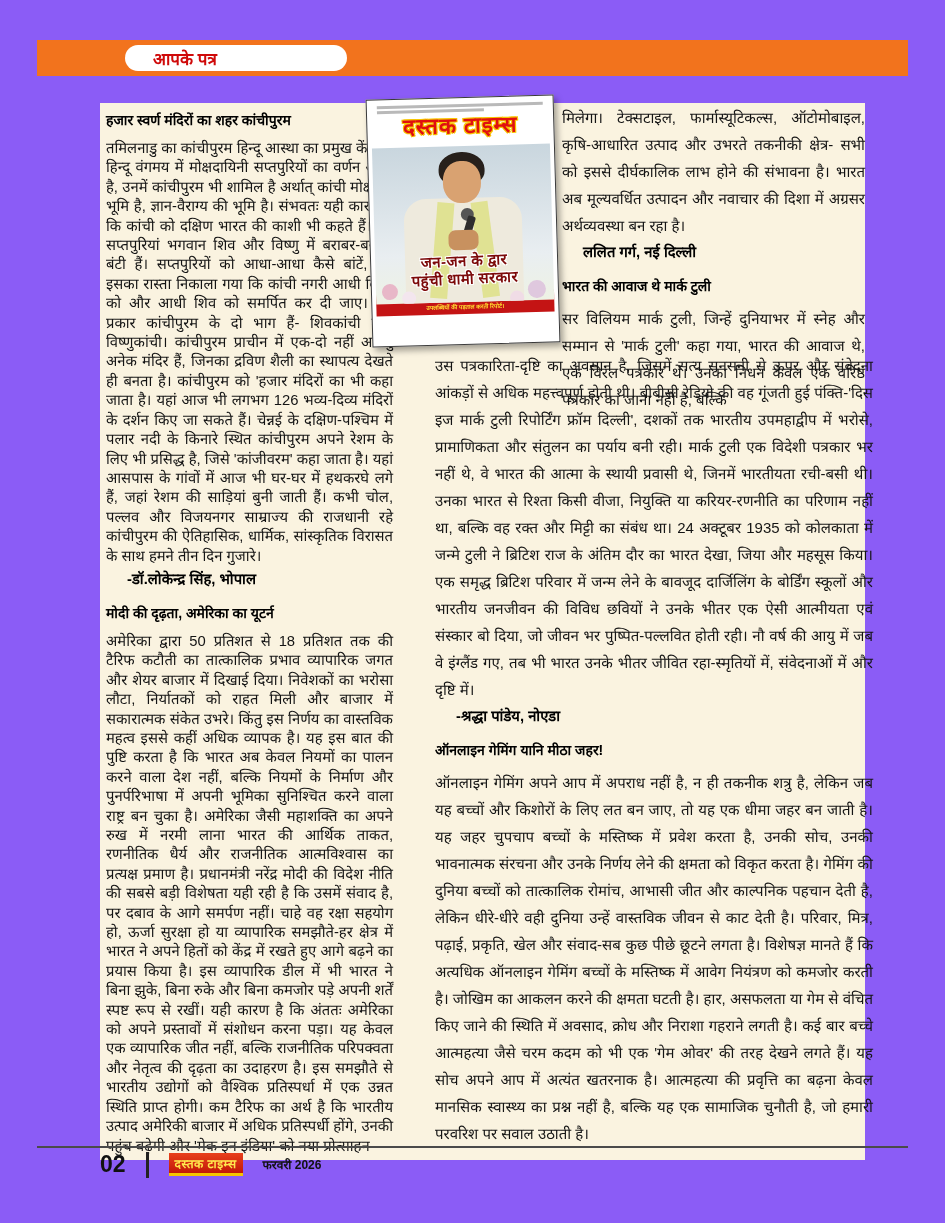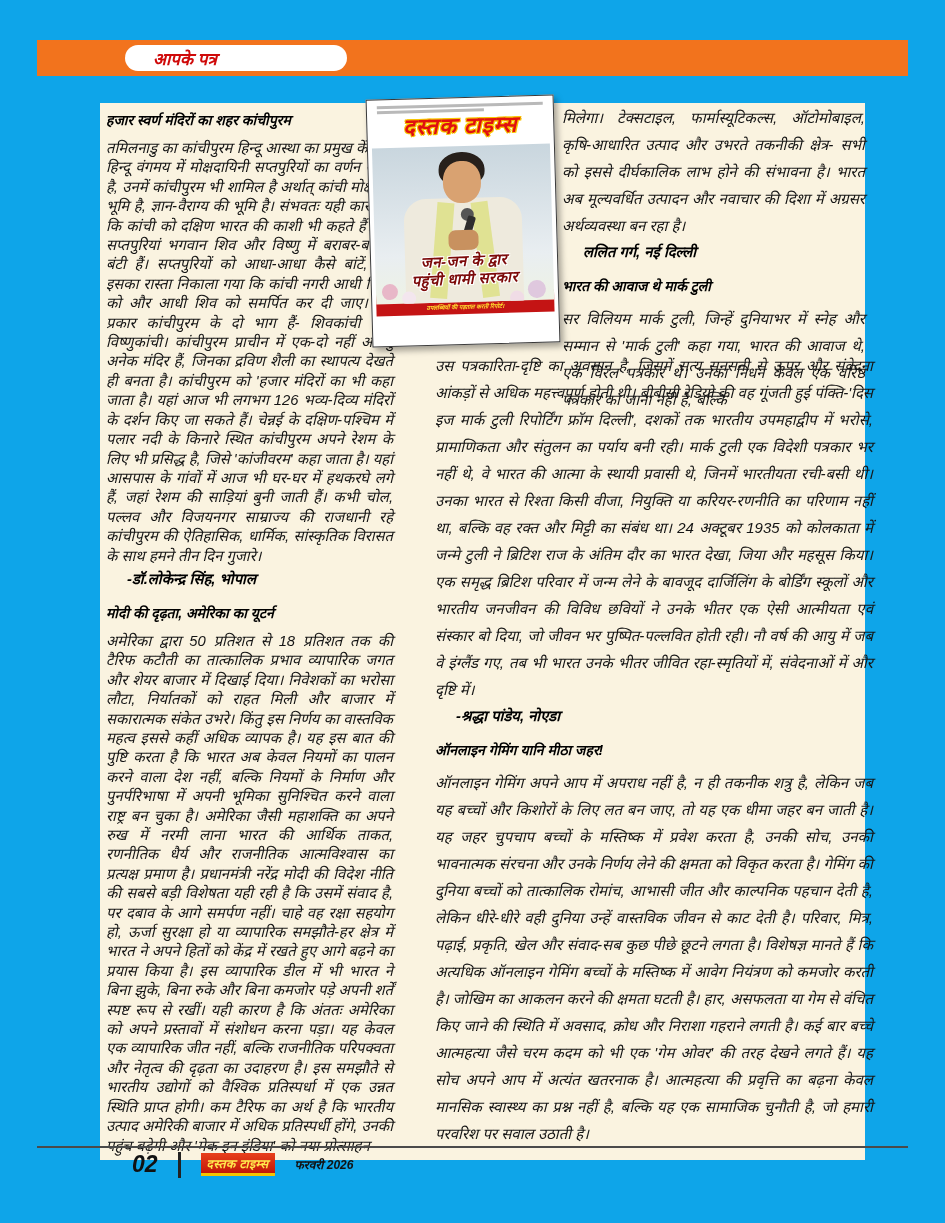--- a/index.html
+++ b/index.html
@@ -1,19 +1,19 @@
 <!DOCTYPE html>
 <html><head>
 <meta charset="utf-8">
 <style>
   html,body{margin:0;padding:0;background:#e9e9e9;}
   .page{
-    position:relative;width:945px;height:1223px;background:#0ea5e9;
+    position:relative;width:945px;height:1223px;background:#8b5cf6;
     font-family:"Liberation Sans","DejaVu Sans",sans-serif;color:#1a1a1a;
-    overflow:hidden;margin:0 auto;font-style:italic;
+    overflow:hidden;margin:0 auto;
   }
   
   .topbar{position:absolute;left:37px;top:40px;width:871px;height:36px;background:#f2731d;}
   .pill{position:absolute;left:88px;top:5px;width:222px;height:26px;background:#ffffff;
         border-radius:15px;display:flex;align-items:center;padding-left:28px;box-sizing:border-box;}
   .pill span{color:#cf0a0a;font-weight:bold;font-size:17px;}
   
   .panel{position:absolute;left:100px;top:103px;width:765px;height:1057px;background:#faf3e0;}
   
   .col{position:absolute;box-sizing:border-box;}
@@ -52,21 +52,21 @@
        transform:rotate(18deg);border-radius:2px;}
   .michead{position:absolute;top:62px;left:calc(50% - 2px);width:13px;height:13px;background:#555;border-radius:50%;}
   .flower{position:absolute;border-radius:50%;}
   .coverhead{position:relative;margin-top:-50px;text-align:center;transform:rotate(-1.2deg);}
   .coverhead div{font-size:15px;line-height:18px;font-weight:800;color:#7c0a0a;letter-spacing:0.4px;
        text-shadow:1px 1px 0 #ffffff,-1px -1px 0 #ffffff,1px -1px 0 #ffffff,-1px 1px 0 #ffffff;}
   .covercap{margin-top:4px;background:#c41414;color:#ffd92e;font-size:6px;line-height:8px;
             text-align:center;padding:3px 4px;font-weight:bold;}
   
   .footline{position:absolute;left:37px;top:1146px;width:871px;border-top:2px solid #4a4a4a;}
-  .footer{position:absolute;left:132px;top:1151px;display:flex;align-items:center;gap:20px;justify-content:space-between;}
+  .footer{position:absolute;left:100px;top:1151px;display:flex;align-items:center;gap:20px;justify-content:space-between;}
   .pageno{font-size:23px;font-weight:800;color:#111;}
   .footbar{width:3px;height:26px;background:#222;}
   .footlogo{background:linear-gradient(#e8401c,#c21808);color:#ffe84d;font-weight:800;font-size:12px;
             padding:2px 6px 1px 6px;border-bottom:3px solid #f5c400;letter-spacing:0.5px;}
   .footdate{font-size:12px;font-weight:800;color:#111;}
 </style>
 </head>
 <body>
 
 <div class="page">

